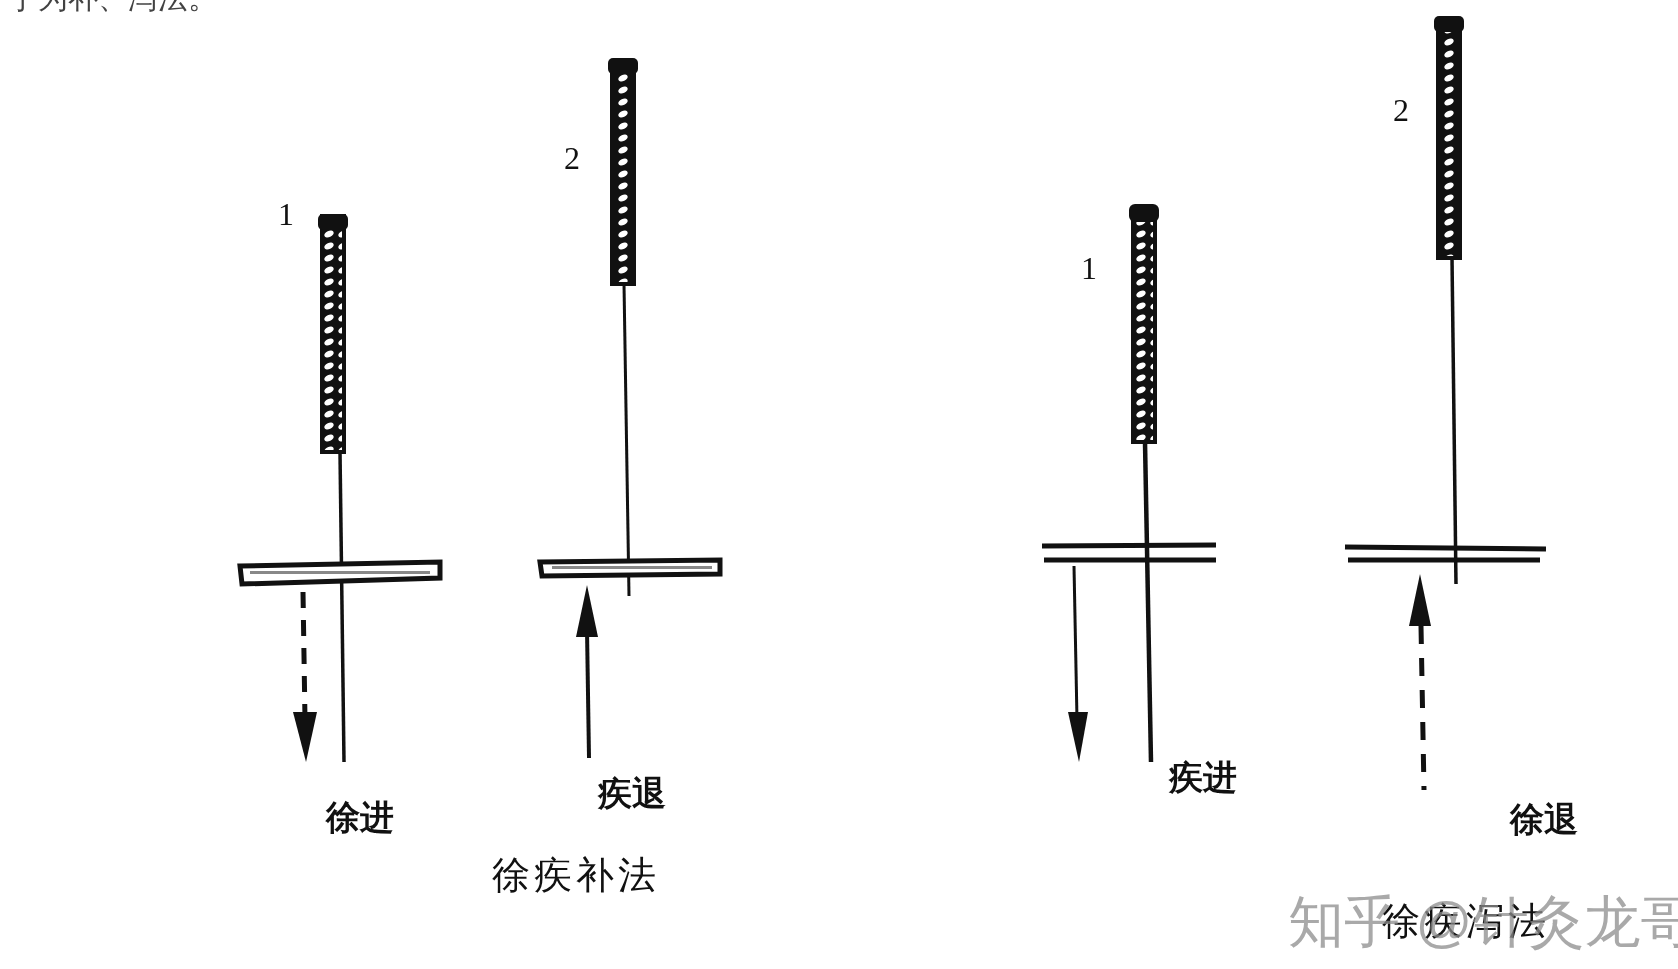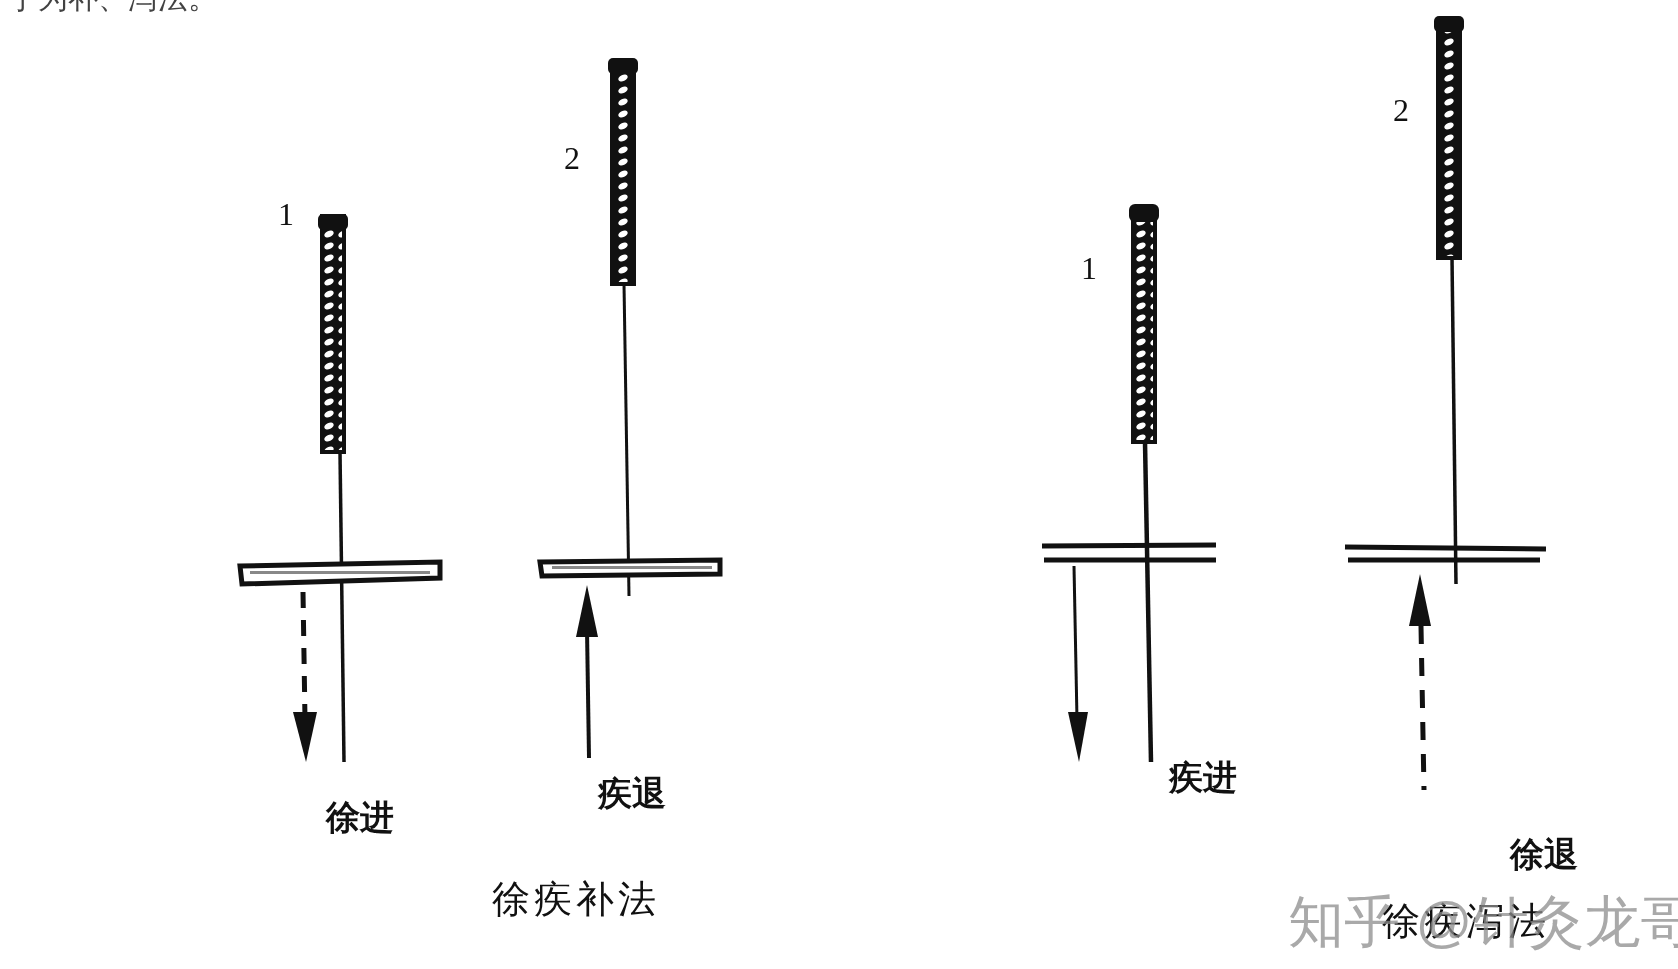--- a/index.html
+++ b/index.html
@@ -94,18 +94,18 @@
 </svg>
 
 <div class="abs num" style="left:278px; top:198px;">1</div>
 <div class="abs num" style="left:564px; top:142px;">2</div>
 <div class="abs num" style="left:1081px; top:252px;">1</div>
 <div class="abs num" style="left:1393px; top:94px;">2</div>
 
 <div class="abs lbl" style="left:290px; top:800px;">徐进</div>
 <div class="abs lbl" style="left:562px; top:776px;">疾退</div>
 <div class="abs lbl" style="left:1133px; top:760px;">疾进</div>
-<div class="abs lbl" style="left:1474px; top:837px;">徐退</div>
+<div class="abs lbl" style="left:1474px; top:802px;">徐退</div>
 
-<div class="abs cap" style="left:492px; top:880px;">徐疾补法</div>
+<div class="abs cap" style="left:492px; top:856px;">徐疾补法</div>
 <div class="abs cap" style="left:1382px; top:902px;">徐疾泻法</div>
 
 <div class="abs wm" style="left:1288px; top:894px;">知乎 @针灸龙哥</div>
 
 </body></html>

